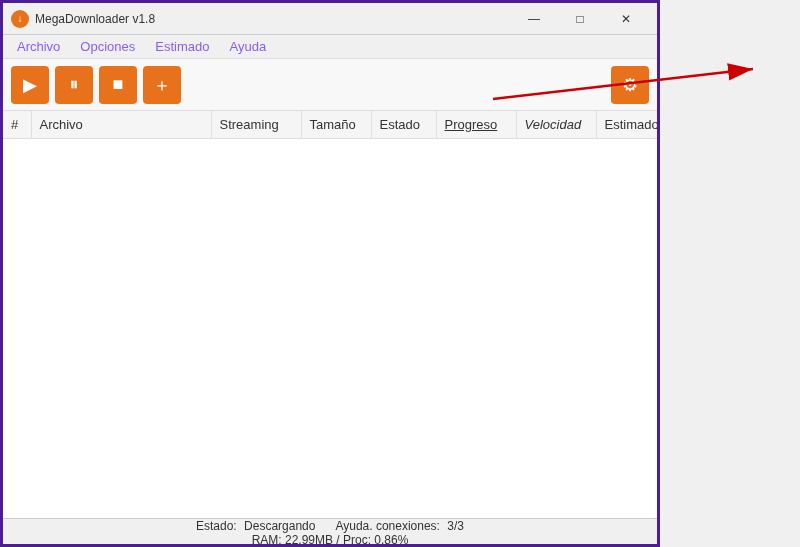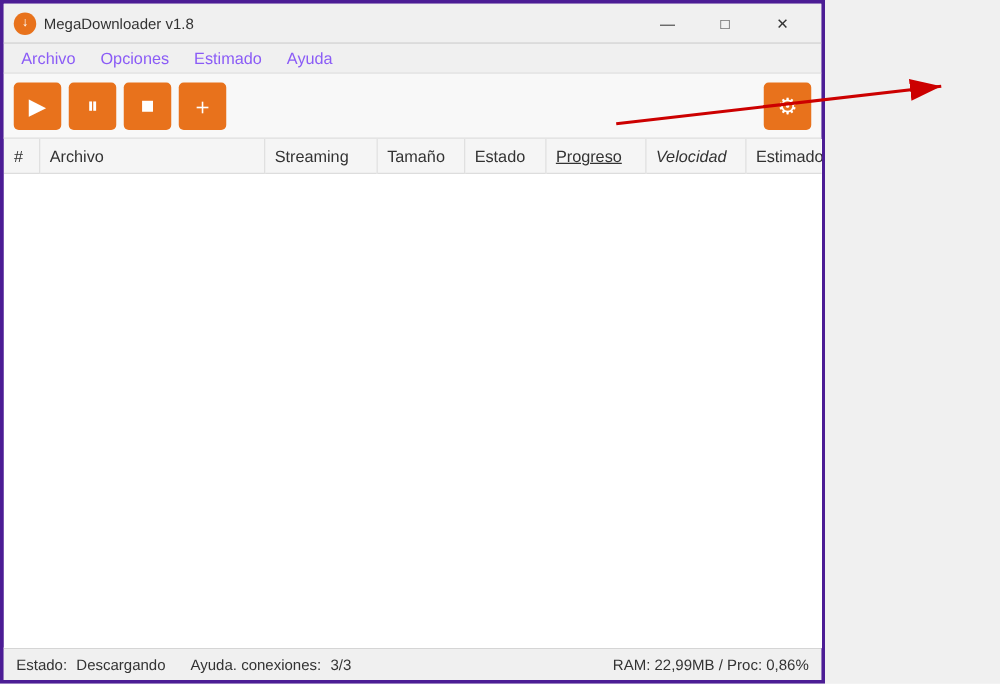--- a/index.html
+++ b/index.html
@@ -178,20 +178,21 @@
     .status-bar {
       background: #f0f0f0;
       height: 26px;
       display: flex;
       align-items: center;
       padding: 0 10px;
       border-top: 1px solid #ccc;
       font-size: 12px;
       color: #333;
       justify-content: space-between;
+      flex-direction: column;
     }
 
     .status-left {
       display: flex;
       gap: 20px;
     }
 
     .status-right {
       display: flex;
       gap: 10px;

